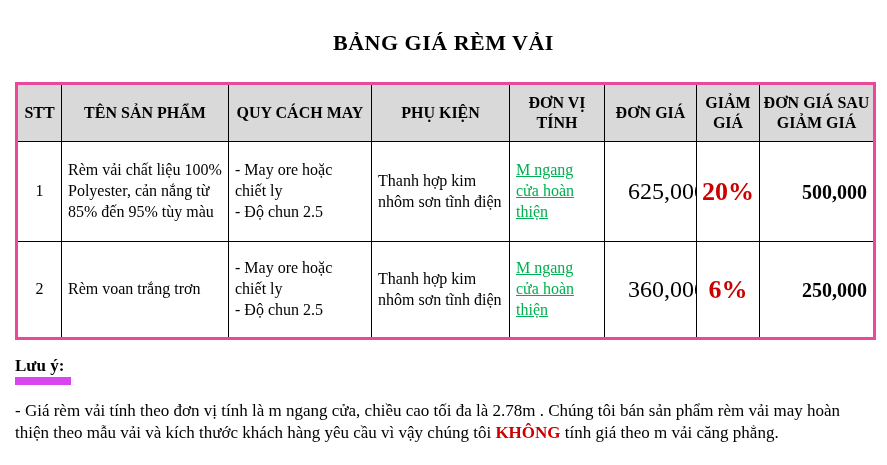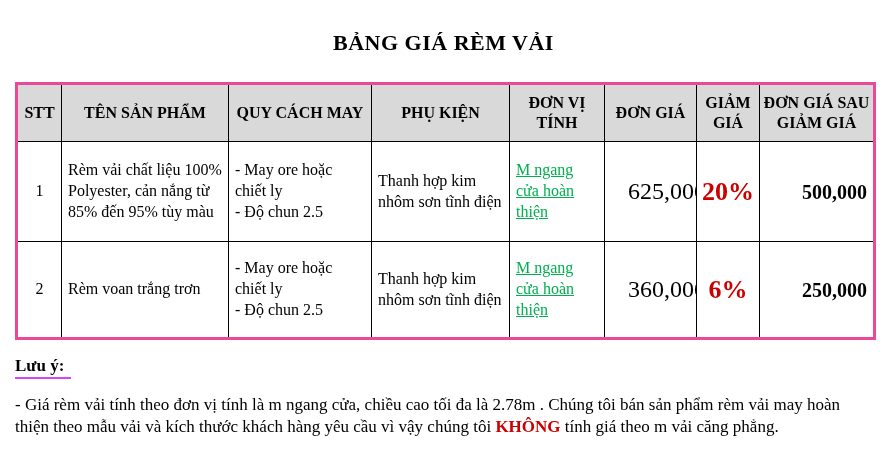--- a/index.html
+++ b/index.html
@@ -70,21 +70,21 @@
   td.cell-final { font-size: 20px; font-weight: bold; text-align: right; }
   .notes {
     margin: 16px 0 0 15px;
     width: 860px;
     font-size: 17px;
   }
   .notes-heading { margin: 0 0 4px 0; }
   .notes-heading .heading-inner {
     display: inline-block;
     font-weight: bold;
-    border-bottom: 2px solid #d946ef;
+    border-bottom: 8px solid #d946ef;
     padding-right: 7px;
     padding-bottom: 1px;
   }
   .note-line {
     margin: 15px 0 1px 0;
     line-height: 22px;
   }
   .note-highlight {
     color: var(--accent-red);
     font-weight: bold;

